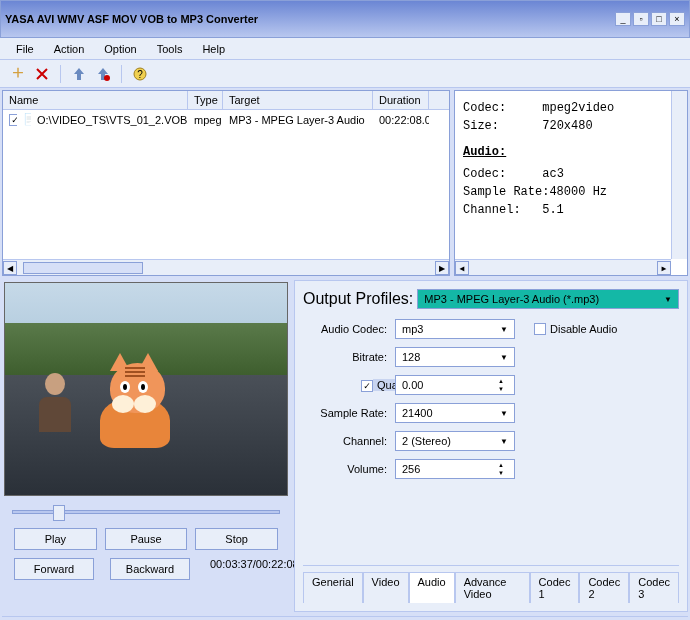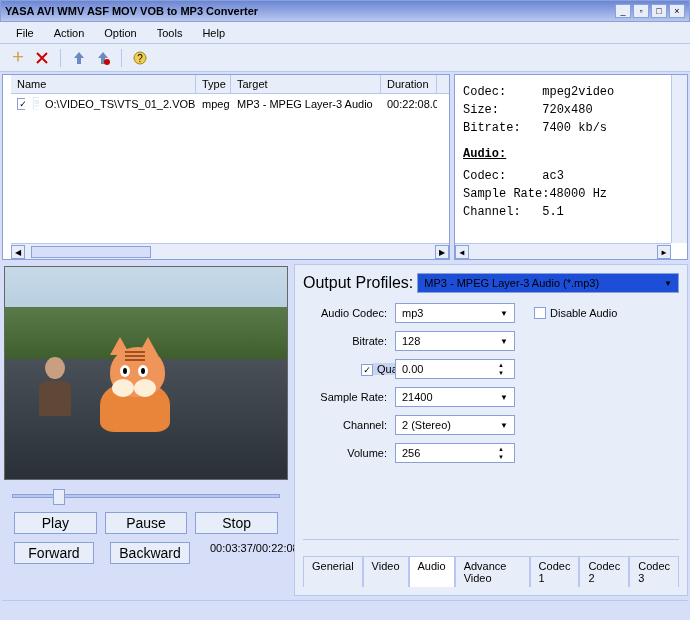--- a/index.html
+++ b/index.html
@@ -1,27 +1,27 @@
 <!DOCTYPE html>
 <html><head>
 <meta charset="utf-8">
 <style>
 * { box-sizing: border-box; margin: 0; padding: 0; }
 body { font-family: Tahoma, Arial, sans-serif; font-size: 11px; background: #d6dff7; width: 690px; height: 620px; overflow: hidden; }
-.titlebar { background: linear-gradient(to bottom, #6b86d4, #b8c7ef); height: 22px; display: flex; align-items: center; padding: 0 4px; border: 1px solid #8aa0d8; }
+.titlebar { background: linear-gradient(to bottom, #6b86d4, #b8c7ef); height: 38px; display: flex; align-items: center; padding: 0 4px; border: 1px solid #8aa0d8; }
 .titlebar-text { font-weight: bold; color: #000; flex: 1; font-size: 11px; }
 .titlebar-btns { display: flex; gap: 2px; }
 .titlebar-btn { width: 16px; height: 14px; background: #e8eef9; border: 1px solid #8aa0d8; display: flex; align-items: center; justify-content: center; cursor: pointer; font-size: 9px; }
 .menubar { background: #e8eef9; height: 22px; display: flex; align-items: center; padding: 8px 8px; gap: 4px; border-bottom: 1px solid #b8c7ef; }
 .menu-item { padding: 2px 8px; cursor: pointer; }
 .toolbar { background: #e8eef9; height: 28px; display: flex; align-items: center; padding: 0 8px; gap: 4px; border-bottom: 1px solid #b8c7ef; }
 .tb-btn { width: 20px; height: 20px; display: flex; align-items: center; justify-content: center; cursor: pointer; border: 1px solid transparent; }
 .tb-sep { width: 1px; height: 18px; background: #b8c7ef; margin: 0 4px; }
 .upper { display: flex; height: 190px; }
-.filelist-pane { flex: 1; background: #fff; border: 1px solid #8aa0d8; margin: 2px; display: flex; flex-direction: column; padding-left: 8px; }
+.filelist-pane { flex: 1; background: #fff; border: 1px solid #8aa0d8; margin: 2px; display: flex; flex-direction: column; }
 .flh { display: flex; background: #e8eef9; border-bottom: 1px solid #b8c7ef; }
 .flh-col { padding: 3px 6px; border-right: 1px solid #b8c7ef; font-weight: normal; cursor: pointer; }
 .col-name { width: 185px; } .col-type { width: 35px; } .col-target { width: 150px; } .col-dur { width: 56px; }
 .fl-row { display: flex; padding: 2px 0; align-items: center; }
 .fl-cell { padding: 1px 6px; overflow: hidden; white-space: nowrap; }
 .fl-chk { width: 14px; }
 .fl-icon { width: 14px; }
 .fl-scroll { height: 16px; background: #e8eef9; border-top: 1px solid #b8c7ef; margin-top: auto; position: relative; }
 .fl-thumb { position: absolute; left: 20px; width: 120px; height: 12px; top: 2px; background: #d6dff7; border: 1px solid #8aa0d8; }
 .fl-arrow { position: absolute; width: 14px; height: 14px; top: 1px; background: #e8eef9; border: 1px solid #8aa0d8; display:flex; align-items:center; justify-content:center; font-size:8px; cursor:pointer; }
@@ -49,35 +49,35 @@
 .cat-ch1 { left: 22px; } .cat-ch2 { left: 44px; }
 .cat-stripes { position: absolute; top: 12px; left: 35px; width: 20px; }
 .cat-stripe { width: 20px; height: 2px; background: #a05020; margin: 2px 0; }
 .vid-man { position: absolute; top: 90px; left: 30px; width: 40px; height: 60px; }
 .man-head { width: 20px; height: 22px; background: #c8a080; border-radius: 50%; margin: 0 auto; }
 .man-body { width: 32px; height: 35px; background: #604838; margin: 2px auto 0; border-radius: 8px 8px 0 0; }
 .slider-track { height: 24px; display: flex; align-items: center; padding: 0 8px; margin-top: 4px; }
 .slider-bar { flex: 1; height: 4px; background: #b8c7ef; border: 1px solid #8aa0d8; position: relative; }
 .slider-thumb { position: absolute; left: 15%; top: -6px; width: 12px; height: 16px; background: #e8eef9; border: 1px solid #8aa0d8; cursor: pointer; }
 .pv-btns { display: flex; gap: 8px; padding: 4px 10px; }
-.pv-btn { flex: 1; height: 22px; background: #e8eef9; border: 1px solid #8aa0d8; cursor: pointer; font-size: 14px; }
+.pv-btn { flex: 1; height: 22px; background: #e8eef9; border: 1px solid #8aa0d8; cursor: pointer; font-size: 11px; }
 .pv-btns2 { display: flex; gap: 16px; padding: 4px 10px; }
 .pv-time { font-size: 11px; padding-left: 4px; }
 .settings-pane { flex: 1; background: #e8eef9; border: 1px solid #b8c7ef; margin: 2px; padding: 8px; display: flex; flex-direction: column; }
 .out-row { display: flex; align-items: center; margin-bottom: 10px; gap: 4px; }
 .out-label { font-size: 16px; }
-.out-combo { flex: 1; height: 20px; background: #1d4ed8; border: 1px solid #8aa0d8; padding: 2px 6px; display: flex; align-items: center; justify-content: space-between; cursor: pointer; }
+.out-combo { flex: 1; height: 20px; background: #14b8a6; border: 1px solid #8aa0d8; padding: 2px 6px; display: flex; align-items: center; justify-content: space-between; cursor: pointer; }
 .set-rows { flex: 1; }
 .set-row { display: flex; align-items: center; margin-bottom: 8px; }
 .set-label { width: 92px; text-align: right; padding-right: 8px; font-size: 11px; }
 .set-input { width: 120px; height: 20px; background: #fff; border: 1px solid #8aa0d8; padding: 2px 6px; display: flex; align-items: center; justify-content: space-between; }
 .set-spin { display: flex; flex-direction: column; }
 .set-spin-btn { width: 14px; height: 8px; font-size: 6px; text-align: center; cursor: pointer; line-height: 8px; }
 .set-chk { margin-left: 12px; display: flex; align-items: center; gap: 4px; padding-left: 7px; }
-.tabs-row { display: flex; gap: 0; border-top: 1px solid #b8c7ef; padding-top: 16px; margin-top: auto; }
+.tabs-row { display: flex; gap: 0; border-top: 1px solid #b8c7ef; padding-top: 6px; margin-top: auto; }
 .tab { padding: 3px 8px; background: #e8eef9; border: 1px solid #b8c7ef; border-bottom: none; cursor: pointer; font-size: 11px; }
 .tab.active { background: #fff; }
 .bottom-bar { height: 16px; background: #d6dff7; border-top: 1px solid #b8c7ef; margin: 2px; }
 .chk { width: 12px; height: 12px; border: 1px solid #8aa0d8; background: #fff; display: inline-flex; align-items: center; justify-content: center; font-size: 9px; cursor: pointer; }
 .dd { font-size: 8px; cursor: pointer; }
 </style>
 </head>
 <body>
 
 <div class="titlebar">
@@ -149,21 +149,20 @@
     <div class="fl-scroll">
       <div class="fl-arrow" style="left:0">◀</div>
       <div class="fl-thumb"></div>
       <div class="fl-arrow" style="right:0">▶</div>
     </div>
   </div>
   <div class="info-pane">
     <div class="info-content">
       <div class="info-row"><span>Codec:</span>     <span>mpeg2video</span></div>
       <div class="info-row"><span>Size:</span>      <span>720x480</span></div>
-      <div class="info-row"><span>Bitrate:</span>   <span>7400 kb/s</span></div>
       <div class="info-audio">Audio:</div>
       <div style="height:4px"></div>
       <div class="info-row"><span>Codec:</span>     <span>ac3</span></div>
       <div class="info-row"><span>Sample Rate:</span><span>48000 Hz</span></div>
       <div class="info-row"><span>Channel:</span>   <span>5.1</span></div>
     </div>
     <div class="info-vscroll"></div>
     <div class="info-hscroll">
       <div class="fl-arrow" style="left:0">◀</div>
       <div class="fl-arrow" style="right:0">▶</div>

